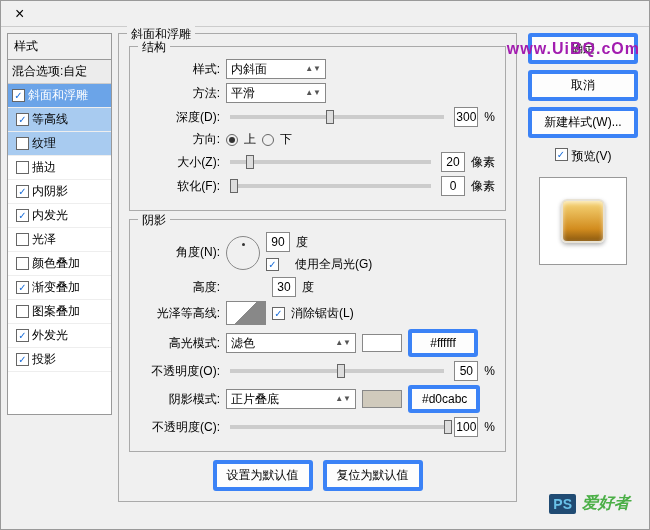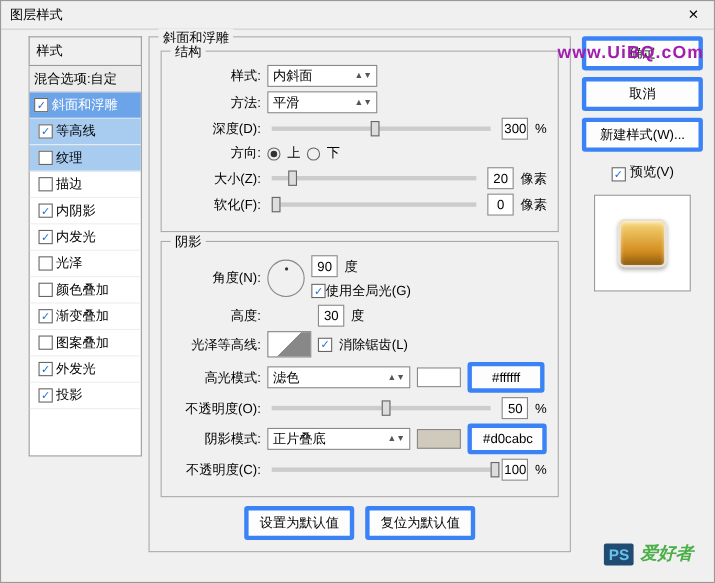--- a/index.html
+++ b/index.html
@@ -2,21 +2,21 @@
 <html><head>
 <meta charset="utf-8">
 <style>
 * { box-sizing: border-box; font-family: "Microsoft YaHei", sans-serif; font-size: 12px; }
 body { margin: 0; background: #f0f0f0; width: 650px; height: 530px; position: relative; }
 .dialog { width: 650px; height: 530px; background: #f0f0f0; border: 1px solid #999; }
 .titlebar { height: 26px; display: flex; align-items: center; padding: 0 8px; border-bottom: 1px solid #ccc; }
 .titlebar .title { flex: 1; }
 .titlebar .close { font-size: 16px; cursor: pointer; padding: 0 6px; }
 .body { display: flex; height: calc(100% - 26px); padding: 6px; gap: 6px; }
-.left { width: 105px; margin-left: 19px; }
+.left { width: 105px; }
 .left-header { padding: 4px 6px; border: 1px solid #999; border-bottom: none; background: #f0f0f0; }
 .style-list { border: 1px solid #999; background: #fff; height: 356px; }
 .style-item { display: flex; align-items: center; padding: 3px 4px; gap: 3px; border-bottom: 1px solid #eee; }
 .style-item.selected { background: #6ba4e8; color: #fff; }
 .style-item.sub { padding-left: 8px; }
 .style-item.sub.selected { background: #a8cbf0; color: #000; }
 .style-item.indent { padding-left: 8px; }
 .blend-row { padding: 3px 4px; border-bottom: 1px solid #ccc; background: #ececec; }
 .cb { width: 13px; height: 13px; border: 1px solid #666; background: #fff; display: inline-flex; align-items: center; justify-content: center; font-size: 10px; color: #1a6dd8; }
 .cb.checked::after { content: "✓"; }
@@ -45,21 +45,20 @@
 .watermark { position: absolute; right: 20px; bottom: 16px; display: flex; align-items: center; gap: 6px; opacity: .9; font-weight: bold; }
 .watermark .ps { background: #0a3a66; color: #5bbce8; font-family: Arial; padding: 2px 4px; border-radius: 2px; font-size: 14px; }
 .watermark .txt { color: #3aa835; font-size: 16px; font-style: italic; }
 .watermark2 { position: absolute; right: 10px; top: 40px; color: #a21caf; font-size: 16px; font-weight: bold; letter-spacing: 1px; }
 </style>
 </head>
 <body>
 
 <div class="dialog">
   <div class="titlebar">
-    <span class="title">图层样式</span>
     <span class="close">×</span>
   </div>
   <div class="body">
 
     <div class="left">
       <div class="left-header">样式</div>
       <div class="style-list">
         <div class="blend-row">混合选项:自定</div>
         <div class="style-item selected">
             <span class="cb checked"></span>
@@ -170,21 +169,21 @@
           <div class="row">
             <span class="label">角度(N):</span>
             <div class="angle-circle">
                 <div class="dot"></div>
               </div>
             <div style="display:flex;flex-direction:column;gap:4px">
               <div style="display:flex;align-items:center;gap:6px">
                 <div class="numbox">90</div>
                 <span>度</span>
               </div>
-              <div style="display:flex;align-items:center;gap:0">
+              <div style="display:flex;align-items:center;gap:16px">
                 <span class="cb checked"></span>
                 <span>使用全局光(G)</span>
               </div>
             </div>
           </div>
           <div class="row">
             <span class="label">高度:</span>
             <div style="width:40px"></div>
             <div class="numbox">30</div>
             <span>度</span>
@@ -235,21 +234,21 @@
           <div class="btn">设置为默认值</div>
           <div class="btn">复位为默认值</div>
         </div>
       </div>
     </div>
 
     <div class="right">
       <div class="btn">确定</div>
       <div class="btn">取消</div>
       <div class="btn">新建样式(W)...</div>
-      <div style="display:flex;align-items:flex-end;gap:4px;margin-top:4px">
+      <div style="display:flex;align-items:flex-start;gap:4px;margin-top:4px">
         <span class="cb checked"></span>
         <span>预览(V)</span>
       </div>
       <div class="preview-box">
         <div class="preview-icon"></div>
       </div>
     </div>
   </div>
 </div>
 

